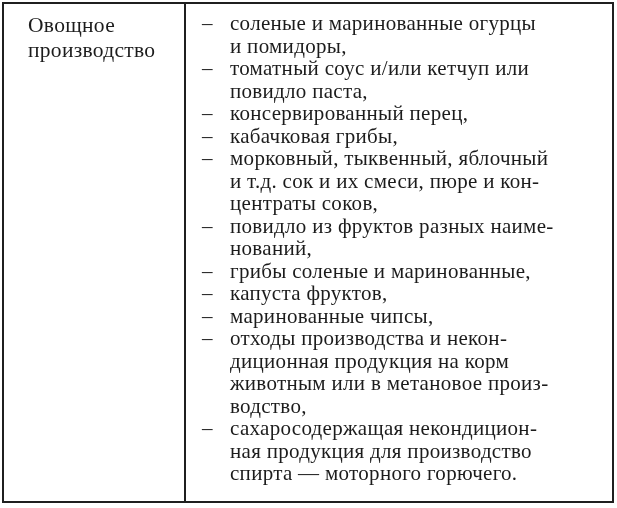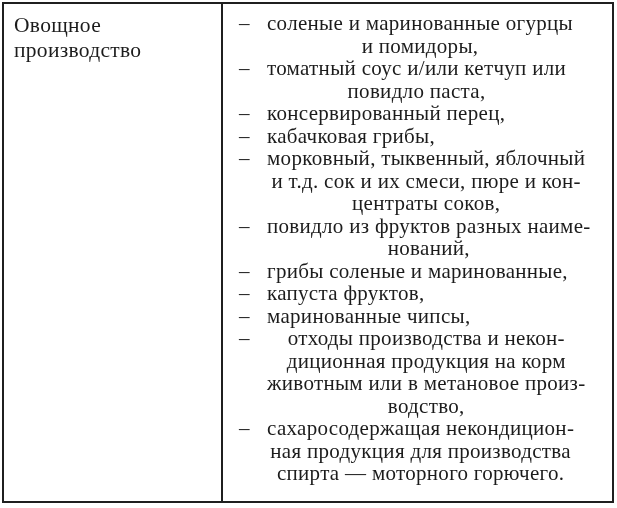--- a/index.html
+++ b/index.html
@@ -20,25 +20,25 @@
     left: 2px;
     top: 2px;
     width: 612px;
     height: 501px;
     box-sizing: border-box;
     border: 2px solid #1f1f1f;
     display: flex;
     background: #ffffff;
   }
   .cell-left {
-    width: 219px;
+    width: 182px;
     flex: none;
     box-sizing: border-box;
     border-right: 2px solid #1f1f1f;
-    padding: 9px 6px 0 10px;
+    padding: 9px 6px 0 24px;
   }
   .category-label {
     font-size: 21.5px;
     line-height: 25px;
     letter-spacing: 0.3px;
     white-space: pre-line;
   }
   .cell-right {
     flex: 1;
     box-sizing: border-box;
@@ -56,21 +56,20 @@
     line-height: 22.5px;
     letter-spacing: 0.3px;
   }
   .dash-marker {
     flex: none;
     width: 28px;
     margin-left: 16px;
   }
   .item-text {
     white-space: pre-line;
-    text-align: center;
   }
 </style>
 </head>
 <body>
 
 <div class="doc-table">
   <div class="cell-left">
     <div class="category-label">Овощное
 производство</div>
   </div>
@@ -120,18 +119,18 @@
       <li>
         <span class="dash-marker">–</span>
         <span class="item-text">отходы производства и некон-
 диционная продукция на корм
 животным или в метановое произ-
 водство,</span>
       </li>
       <li>
         <span class="dash-marker">–</span>
         <span class="item-text">сахаросодержащая некондицион-
-ная продукция для производства
+ная продукция для производство
 спирта — моторного горючего.</span>
       </li>
     </ul>
   </div>
 </div>
 
 </body></html>

